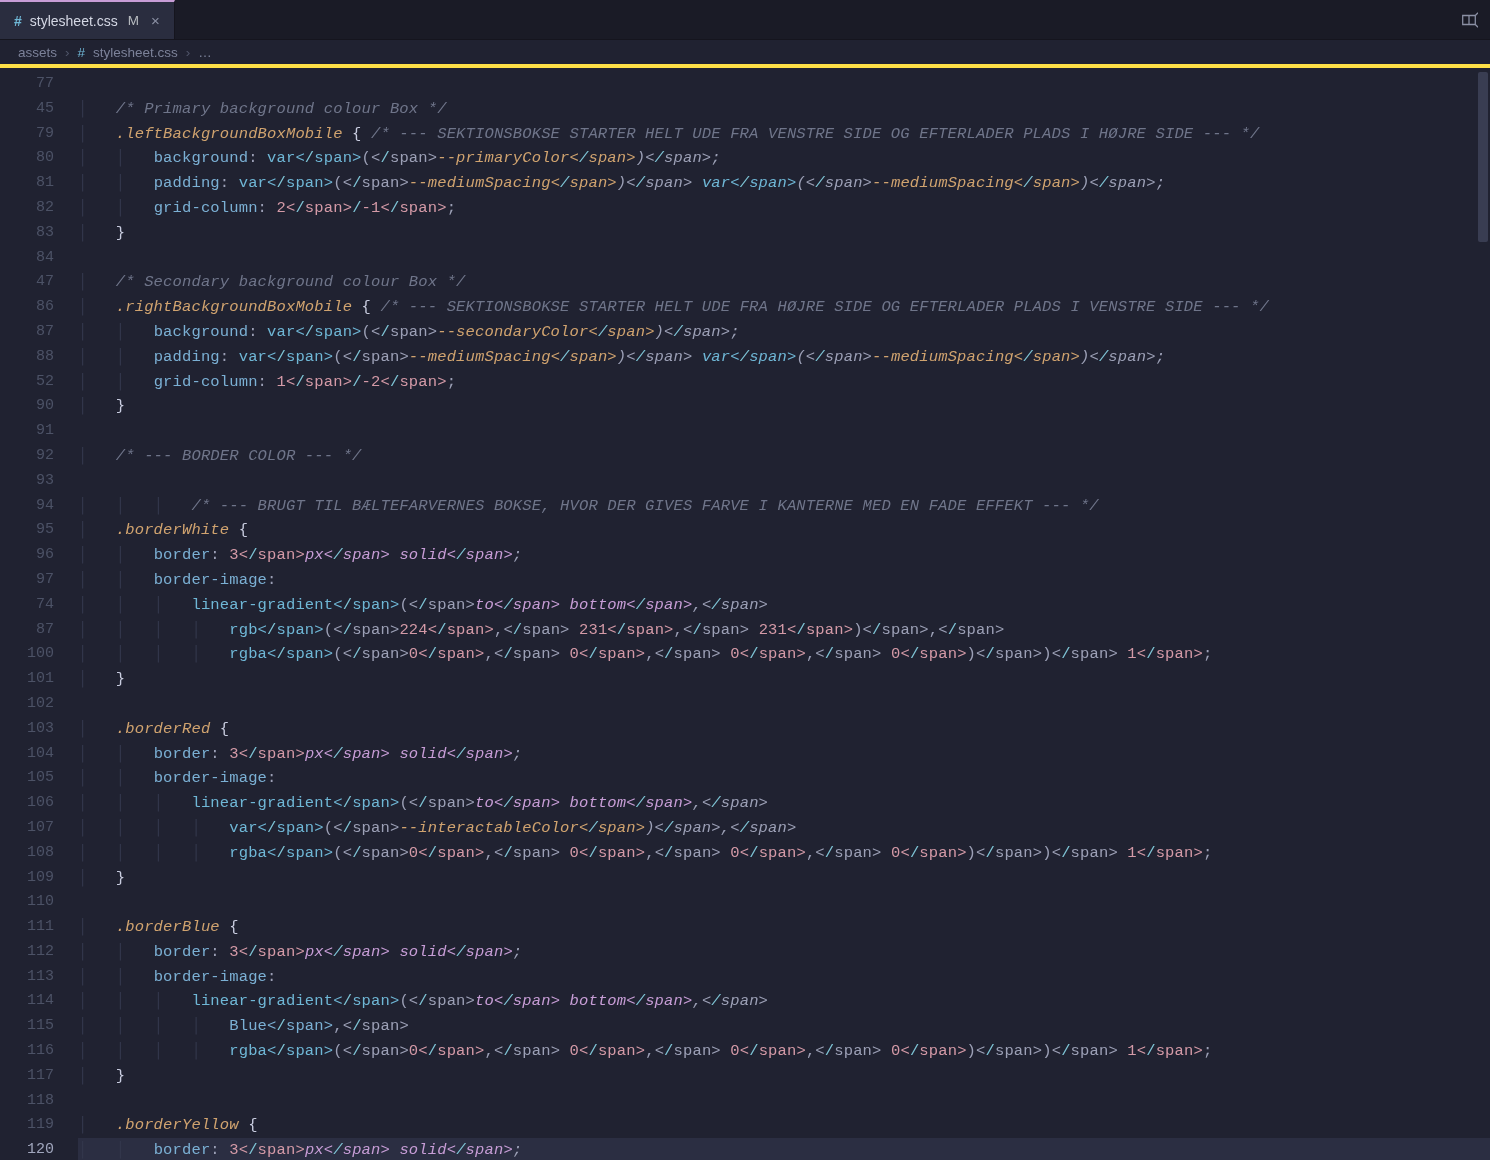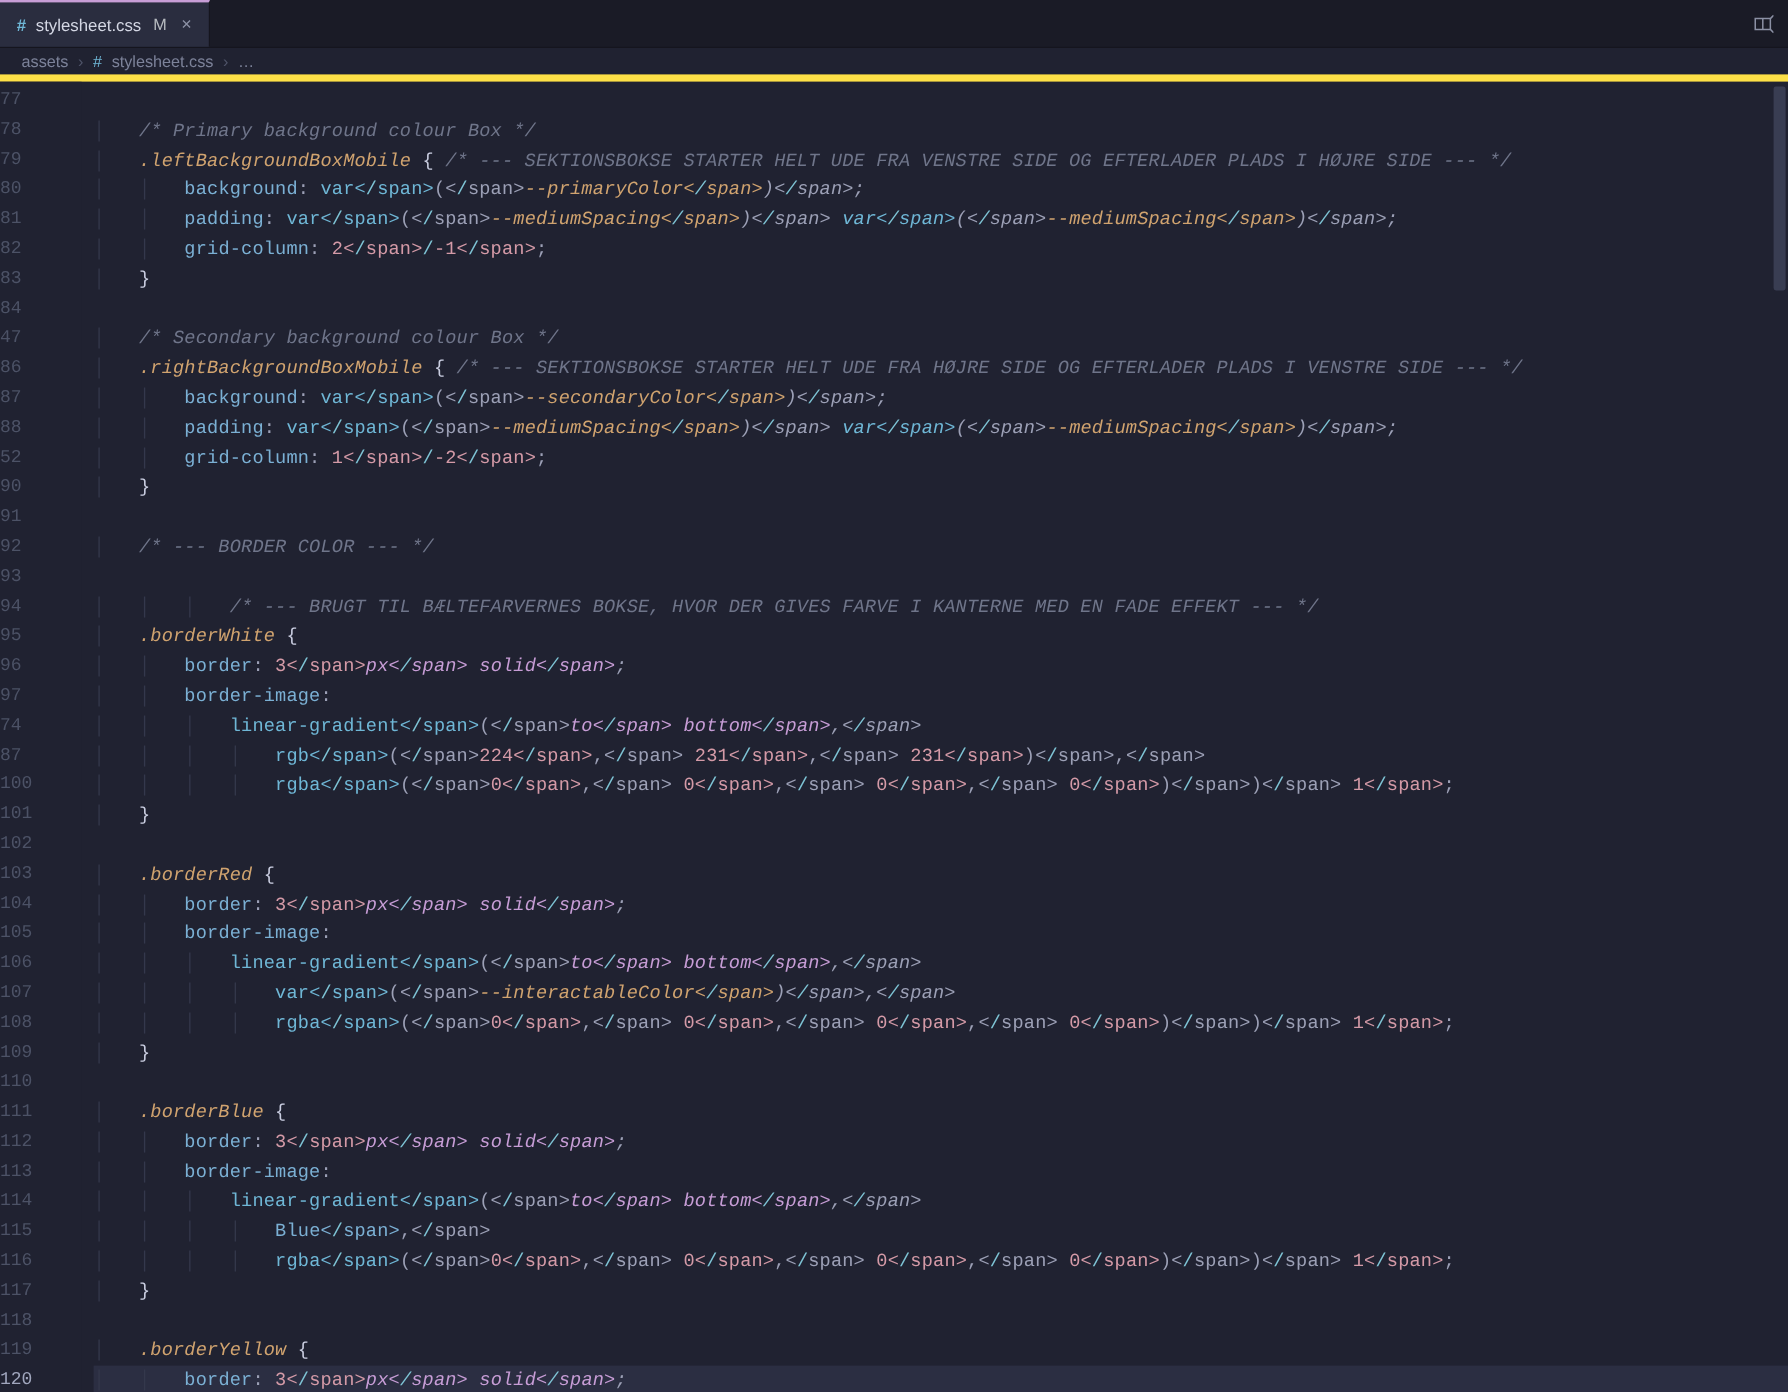--- a/index.html
+++ b/index.html
@@ -63,31 +63,31 @@
   .split-icon{width:18px;height:18px;display:block;}
   .split-icon path{stroke:#8b90a4;fill:none;stroke-width:1.4;}
   
   .breadcrumb{
     display:flex;align-items:center;gap:8px;
     height:28px;padding:0 18px;
     background:var(--breadcrumb-bg);
     font-size:13.5px;
     color:#7c8299;
     font-family:-apple-system,Segoe UI,Helvetica,Arial,sans-serif;
-    border-bottom:6px solid #fde047;
+    border-bottom:4px solid #fde047;
   }
   .breadcrumb .sep{color:#4f5469;}
   .breadcrumb .hash{color:#6fb7d6;}
   .breadcrumb .ell{color:#7c8299;}
   
   .editor{flex:1;display:flex;overflow:hidden;position:relative;}
   .gutter{
     width:68px;
     background:var(--bg-gutter);
-    text-align:left;
+    text-align:right;
     padding:4px 14px 0 0;
     color:var(--linenum);
     font-size:15px;
     line-height:24.8px;
     user-select:none;
     flex-shrink:0;
   }
   .gutter div.active{color:var(--linenum-active);}
   .code{
     flex:1;
@@ -149,21 +149,21 @@
     <span class="sep">›</span>
     <span class="hash">#</span>
     <span>stylesheet.css</span>
     <span class="sep">›</span>
     <span class="ell">…</span>
   </div>
 
   <div class="editor">
     <div class="gutter" id="gutter">
         <div>77</div>
-        <div>78</div>
+        <div>45</div>
         <div>79</div>
         <div>80</div>
         <div>81</div>
         <div>82</div>
         <div>83</div>
         <div>84</div>
         <div>47</div>
         <div>86</div>
         <div>87</div>
         <div>88</div>

